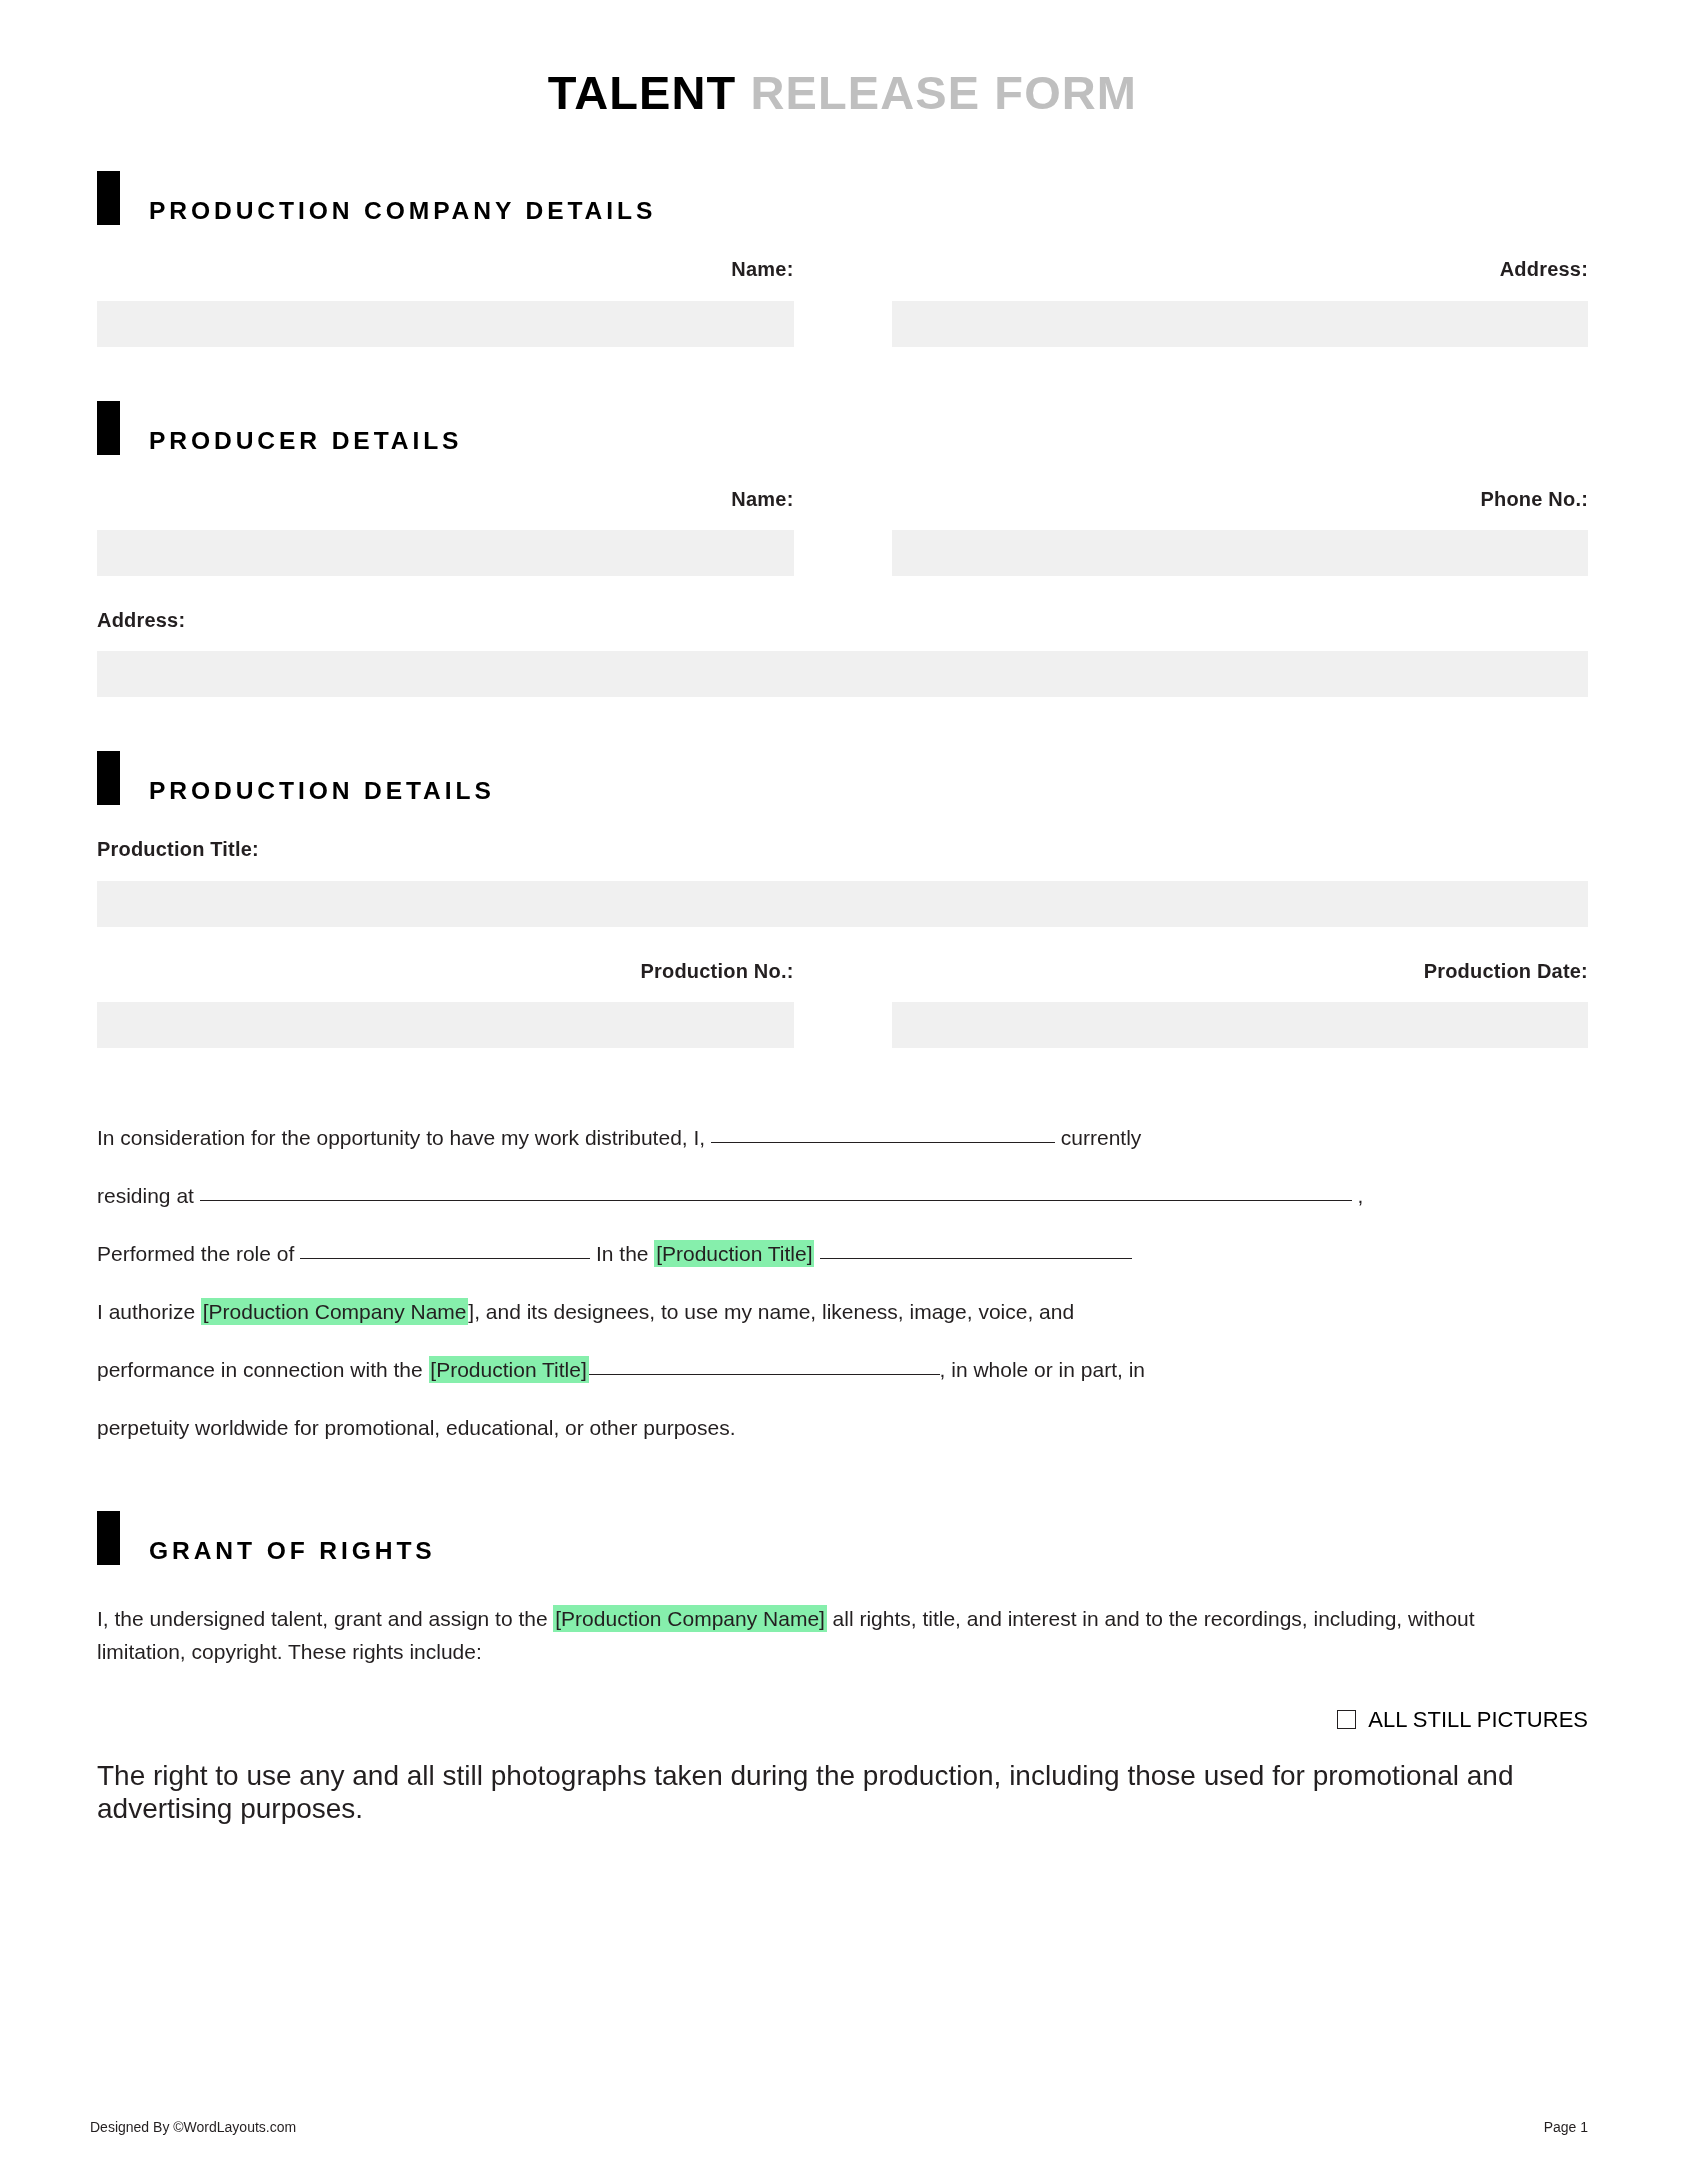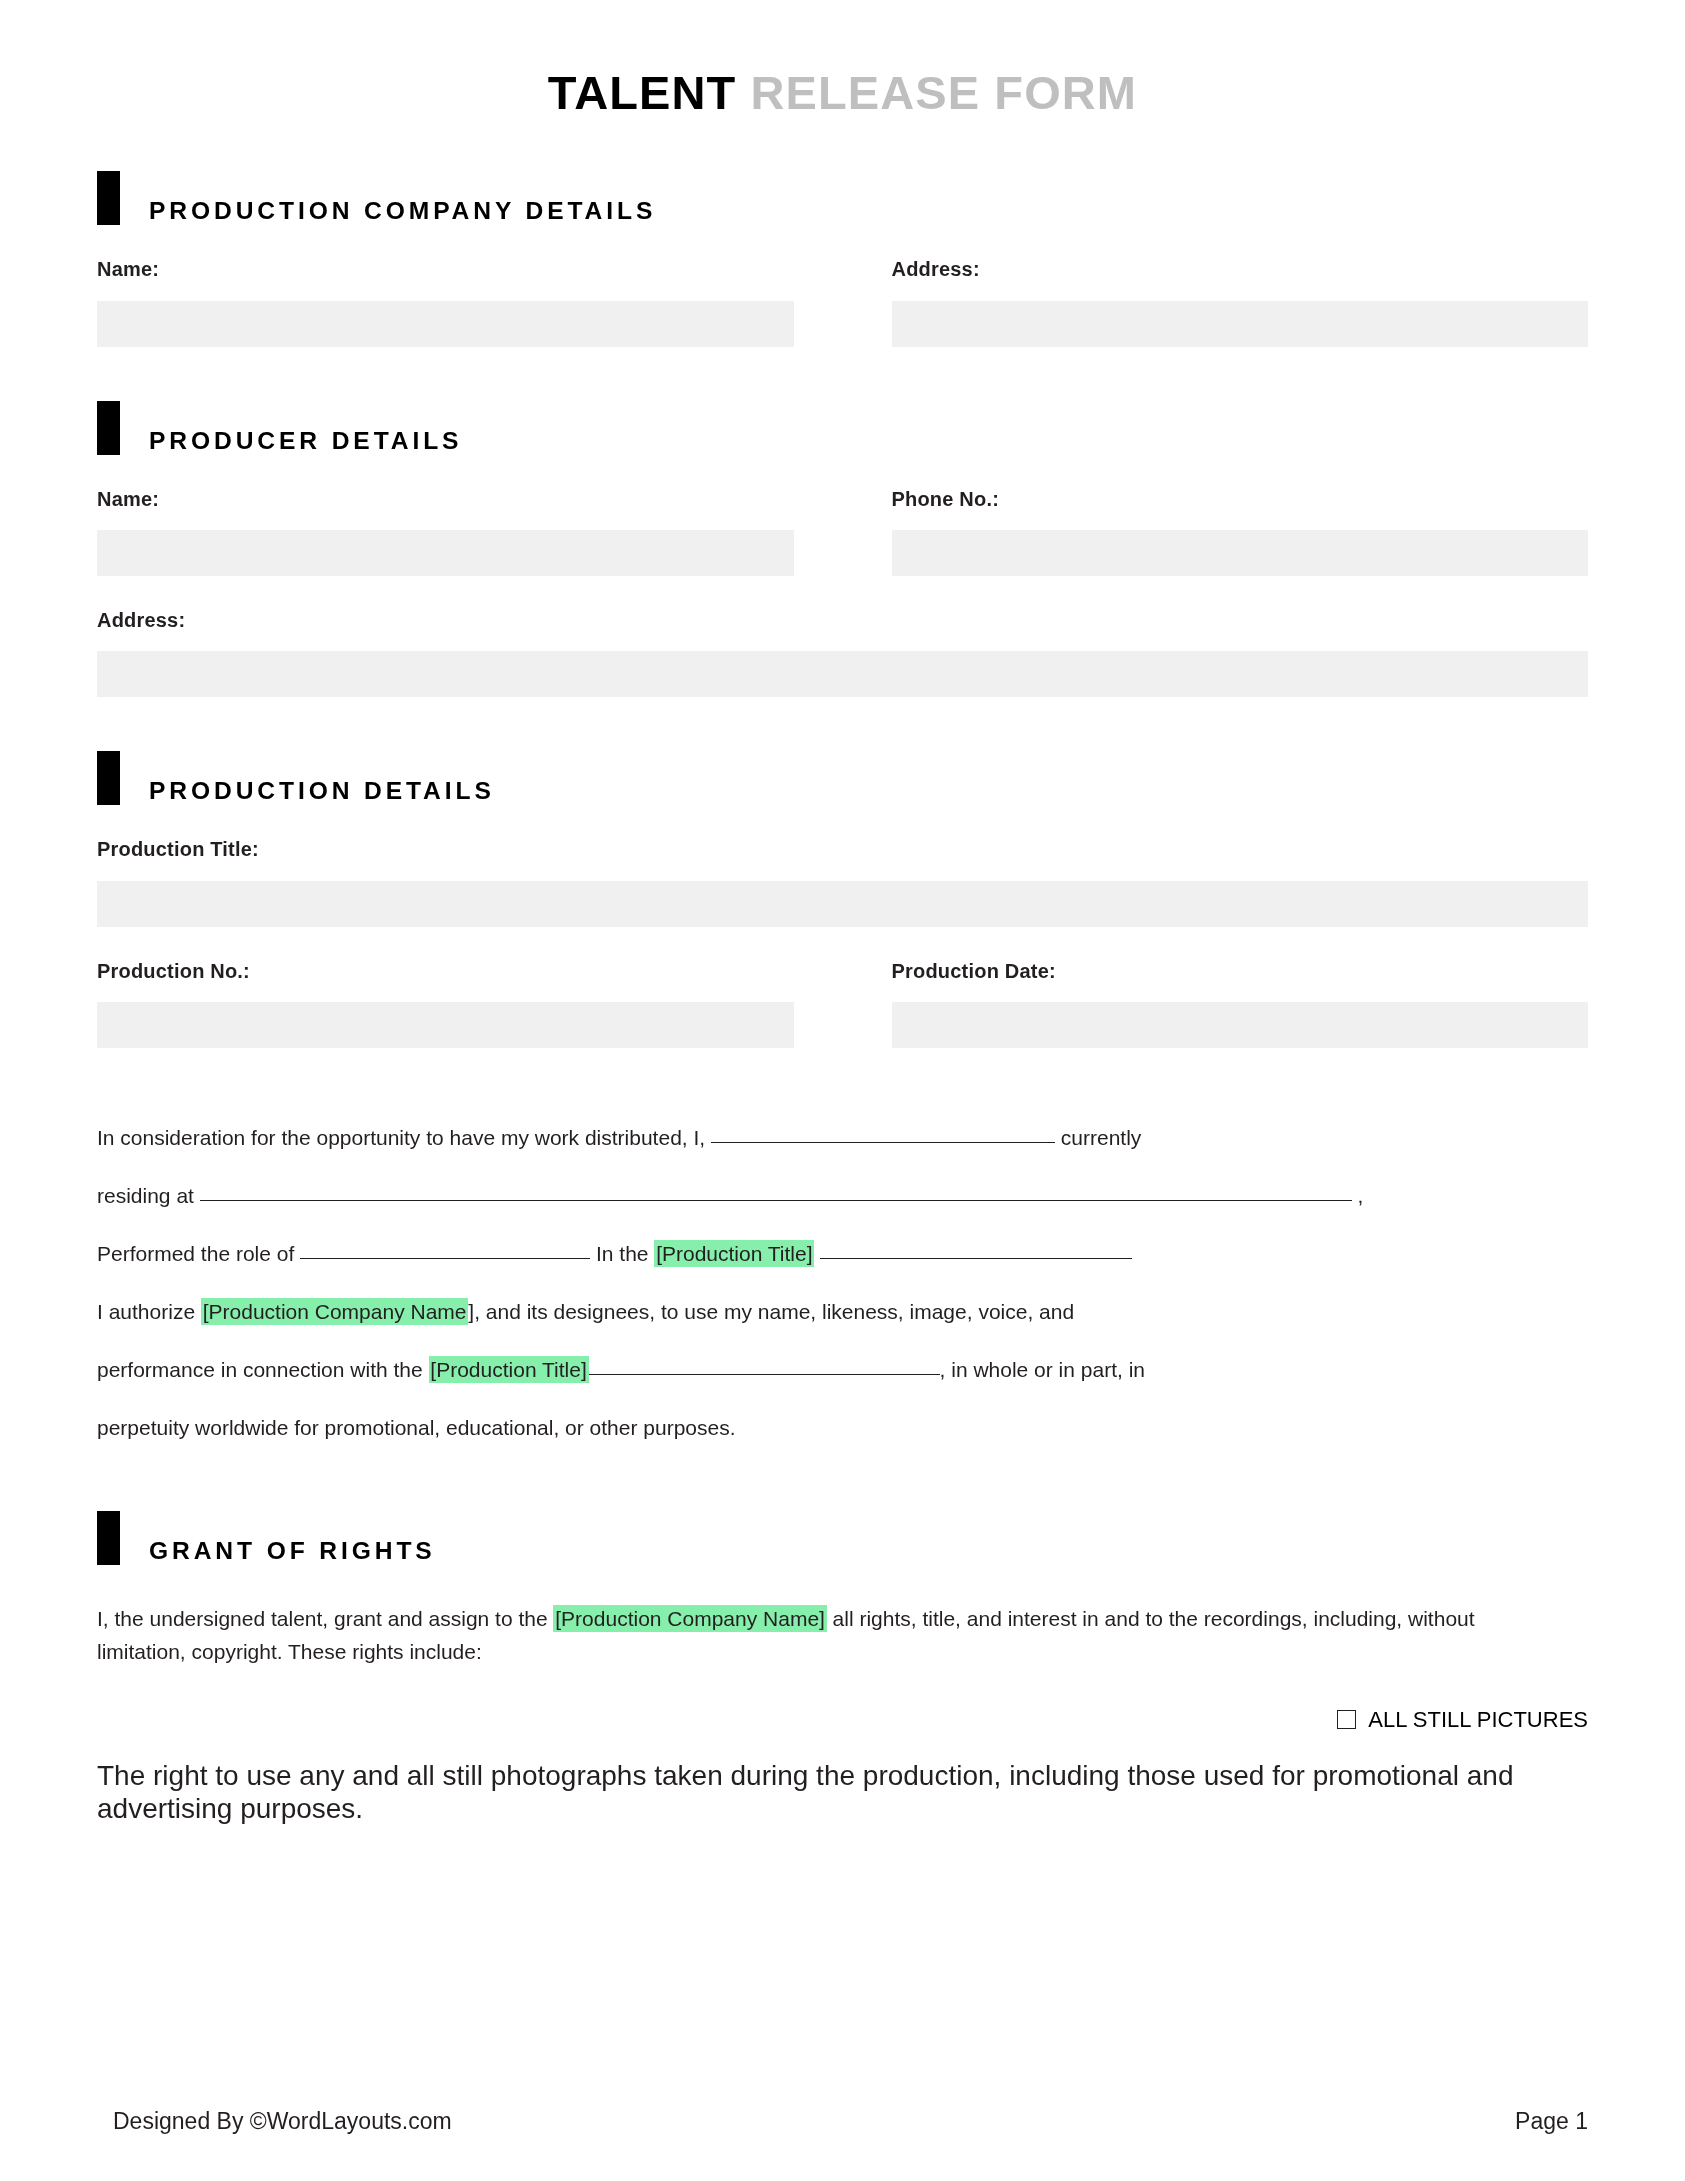--- a/index.html
+++ b/index.html
@@ -57,21 +57,21 @@
     color: #000;
     white-space: nowrap;
   }
 
   
   .field-row {
     display: flex;
     gap: 98px;
     margin-top: 33px;
   }
-  .field-col { flex: 1 1 0; min-width: 0; }
+  .field-col { flex: 1 1 0; min-width: 0; text-align: right; }
   .field-label {
     font-size: 20px;
     font-weight: bold;
     color: #231f20;
     margin-bottom: 19.3px;
     letter-spacing: 0.2px;
   }
   .field-box {
     height: 46px;
     background: #f0f0f0;
@@ -134,27 +134,27 @@
     margin-top: 26px;
     font-size: 28px;
     line-height: 33px;
     color: #231f20;
     max-width: 1422px;
   }
 
   
   .footer {
     position: absolute;
-    left: 113px;
+    left: 90px;
     right: 97px;
     bottom: 46px;
     display: flex;
     justify-content: space-between;
     align-items: baseline;
-    font-size: 23px;
+    font-size: 14px;
     color: #231f20;
   }
 </style>
 </head>
 <body>
 
 <div class="page">
 
   <div class="doc-title">
     <span class="t-strong">TALENT</span>

